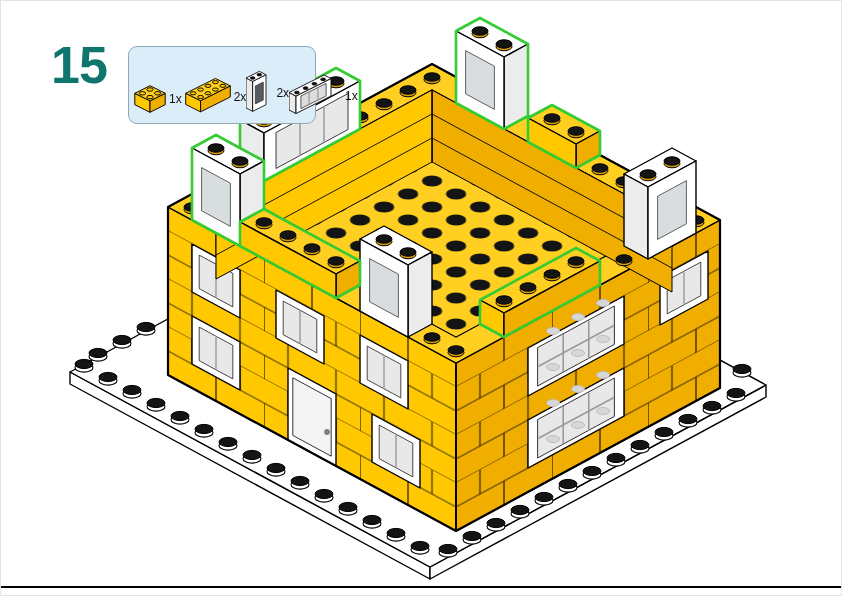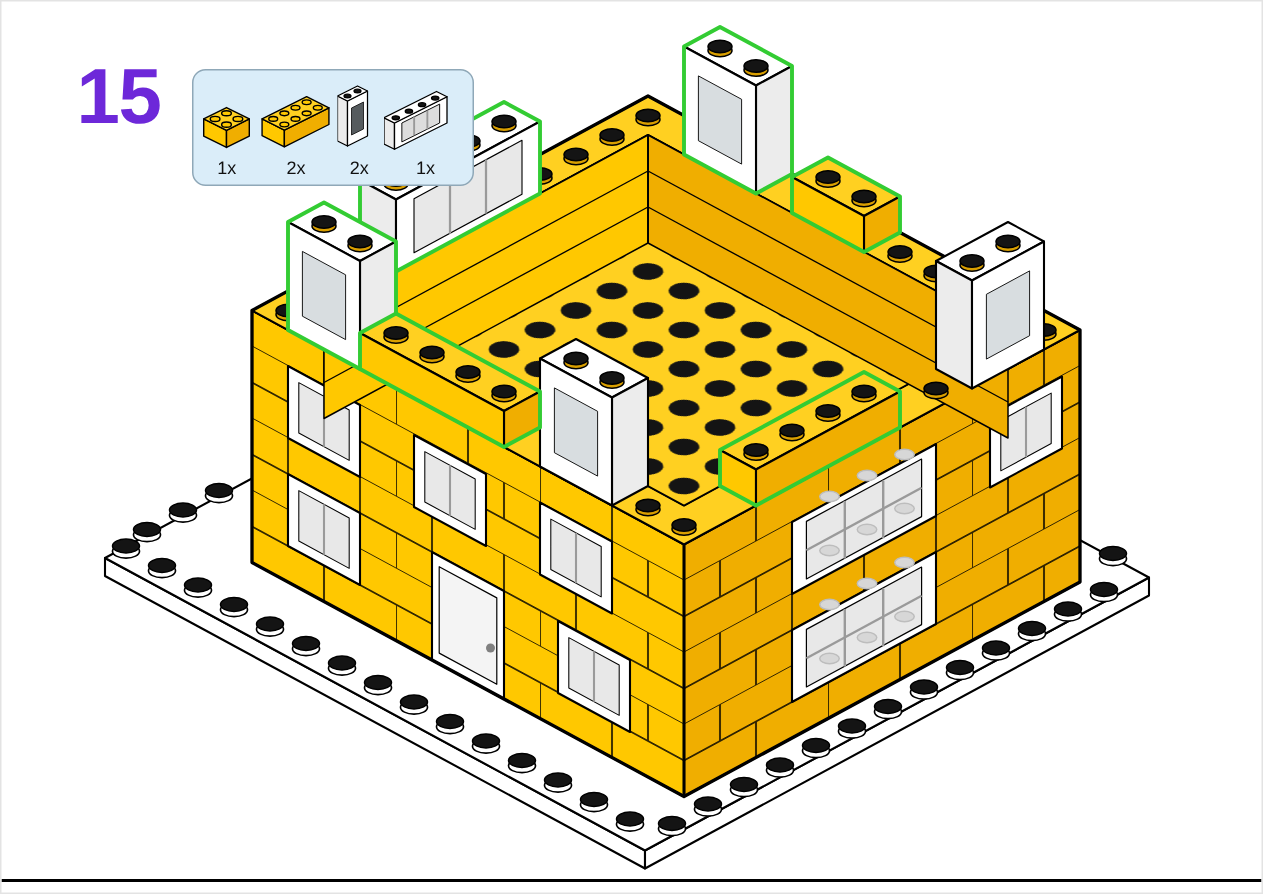--- a/index.html
+++ b/index.html
@@ -13,29 +13,29 @@
     --stud-black:#141414;
   }
   html,body{margin:0;padding:0;background:#fff;}
   .page{
     position:relative;width:842px;height:596px;background:#fff;
     font-family:"Liberation Sans",sans-serif;overflow:hidden;
     border:1px solid #e3e3e3;box-sizing:border-box;
   }
   .step-number{
     position:absolute;left:50px;top:38px;font-size:52px;font-weight:bold;
-    color:#6d28d9;line-height:1;letter-spacing:-1px;
+    color:#0f766e;line-height:1;letter-spacing:-1px;
   }
   .callout{
     position:absolute;left:127px;top:45px;width:188px;height:78px;
     background:var(--callout-bg);border:1.5px solid var(--callout-border);
     border-radius:9px;display:flex;justify-content:space-evenly;
     align-items:flex-end;padding:4px 2px;box-sizing:border-box;z-index:5;
   }
-  .part{display:flex;flex-direction:column;align-items:center;gap:0;}
+  .part{display:flex;align-items:center;gap:0;}
   .part .count{font-size:12px;color:#111;}
   .scene{position:absolute;left:0;top:0;}
   .bottom-rule{position:absolute;left:0;right:0;bottom:7px;height:2px;background:#000;}
 
   
   .oB{stroke:#000;stroke-width:1.4;stroke-linejoin:round;}
   .oT{stroke:#000;stroke-width:1;stroke-linejoin:round;}
   .faceL{fill:var(--brick-yellow);}
   .faceR{fill:var(--brick-yellow-dark);}
   .faceTop{fill:var(--brick-yellow-top);}

